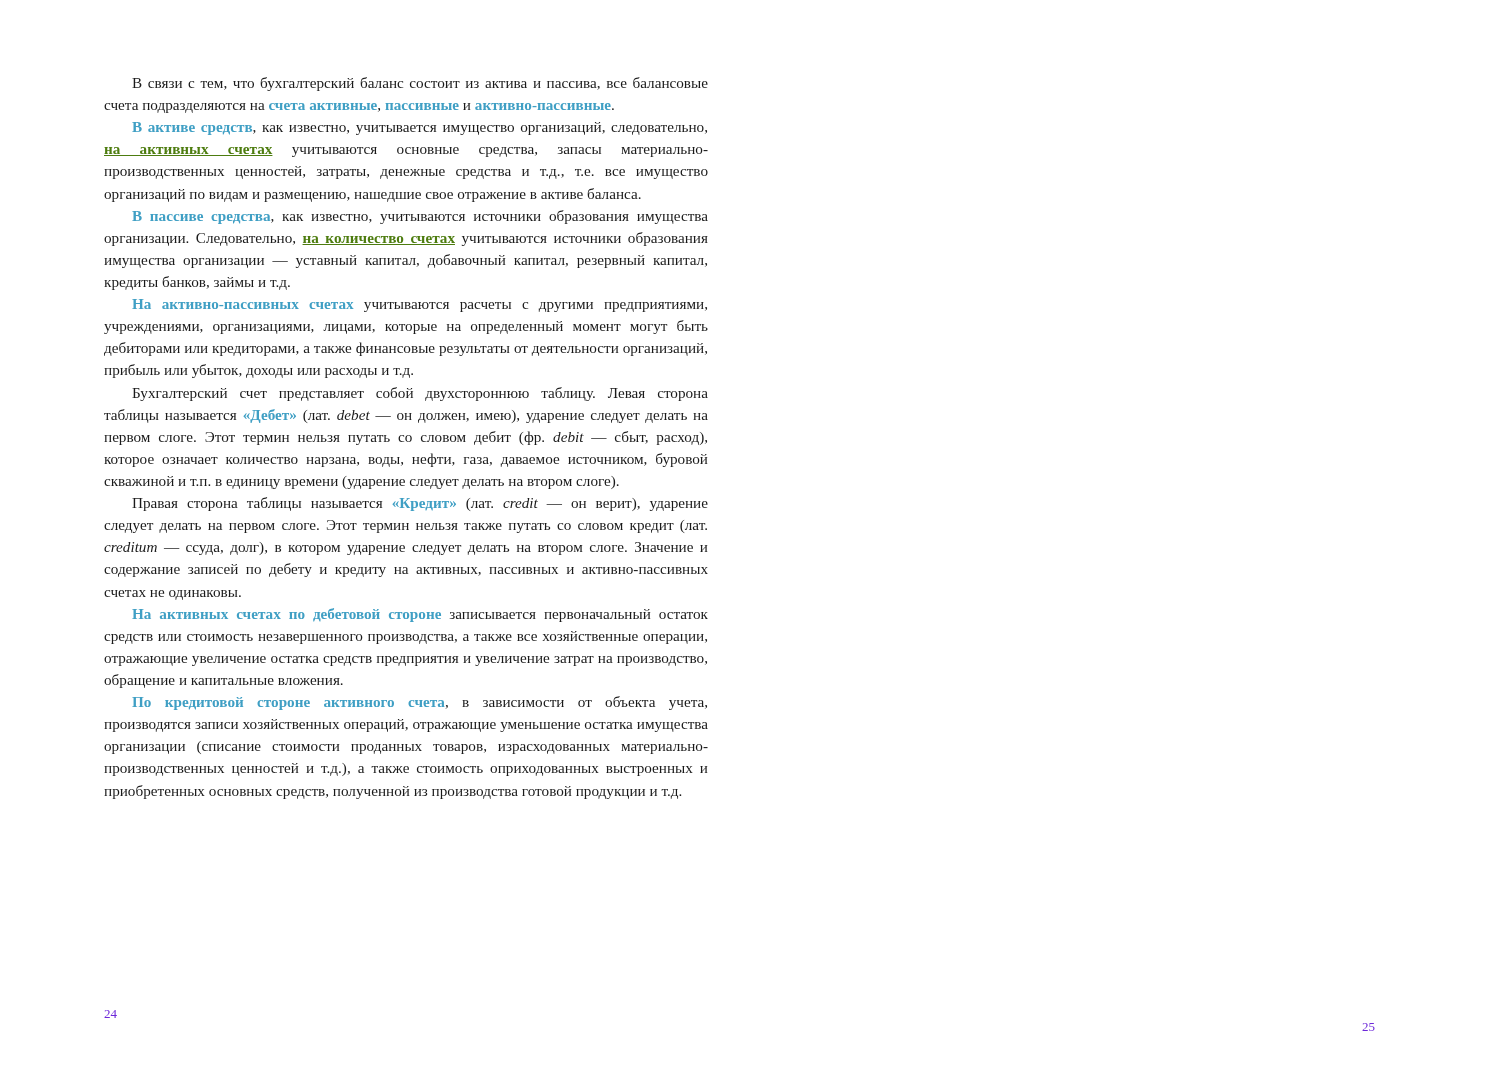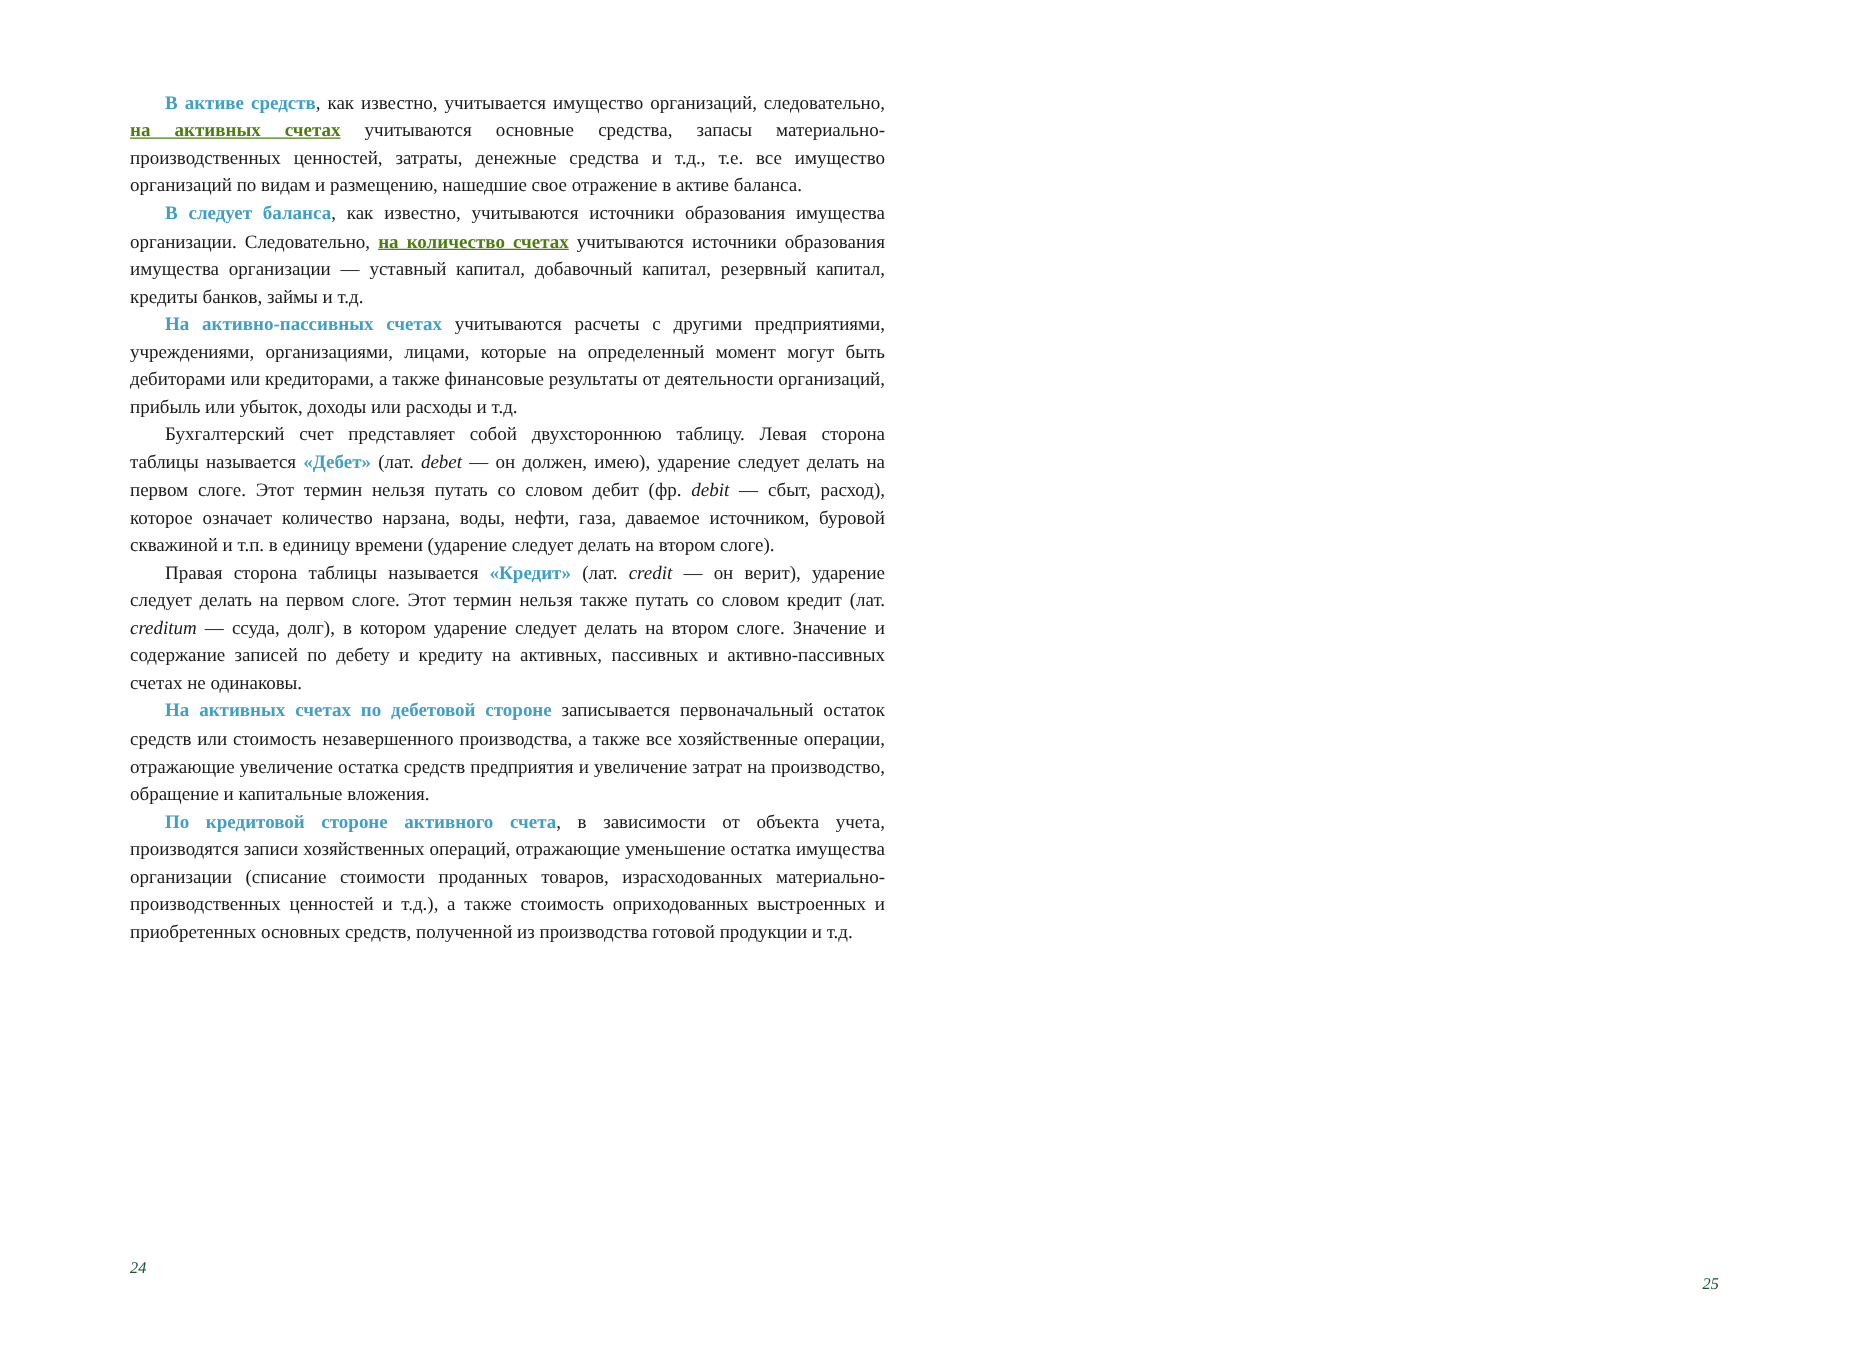--- a/index.html
+++ b/index.html
@@ -34,43 +34,43 @@
   .body-text p {
     margin: 0;
     text-indent: 28px;
   }
   .hl { color: #3f9fc4; font-weight: bold; }
   .hl-u { color: #4d7c0f; font-weight: bold; text-decoration: underline; }
   .it { font-style: italic; }
   .folio {
     position: absolute;
     font-size: 13px;
-    color: #14532d;
+    color: #6d28d9;
     font-family: "Liberation Serif", serif;
-    font-style: italic;
   }
   .folio-left { left: 104px; top: 1006px; }
   .folio-right { left: 1362px; top: 1006px; }
 
   
   .right-page {
     position: absolute;
     left: 744px; top: 13px;
     width: 743px; height: 1080px;
   }
 </style>
 </head>
 <body>
 
 <div class="page">
 
   <div class="left-page">
     <div class="body-text">
+      <p>В связи с тем, что бухгалтерский баланс состоит из актива и пассива, все балансовые счета подразделяются на <span class="hl">счета активные</span>, <span class="hl">пассивные</span> и <span class="hl">активно-пассивные</span>.</p>
       <p><span class="hl">В активе средств</span>, как известно, учитывается имущество организаций, следовательно, <span class="hl-u">на активных счетах</span> учитываются основные средства, запасы материально-производственных ценностей, затраты, денежные средства и т.д., т.е. все имущество организаций по видам и размещению, нашедшие свое отражение в активе баланса.</p>
-      <p><span class="hl">В следует баланса</span>, как известно, учитываются источники образования имущества организации. Следовательно, <span class="hl-u">на количество счетах</span> учитываются источники образования имущества организации — уставный капитал, добавочный капитал, резервный капитал, кредиты банков, займы и т.д.</p>
+      <p><span class="hl">В пассиве средства</span>, как известно, учитываются источники образования имущества организации. Следовательно, <span class="hl-u">на количество счетах</span> учитываются источники образования имущества организации — уставный капитал, добавочный капитал, резервный капитал, кредиты банков, займы и т.д.</p>
       <p><span class="hl">На активно-пассивных счетах</span> учитываются расчеты с другими предприятиями, учреждениями, организациями, лицами, которые на определенный момент могут быть дебиторами или кредиторами, а также финансовые результаты от деятельности организаций, прибыль или убыток, доходы или расходы и т.д.</p>
       <p>Бухгалтерский счет представляет собой двухстороннюю таблицу. Левая сторона таблицы называется <span class="hl">«Дебет»</span> (лат. <span class="it">debet</span> — он должен, имею), ударение следует делать на первом слоге. Этот термин нельзя путать со словом дебит (фр. <span class="it">debit</span> — сбыт, расход), которое означает количество нарзана, воды, нефти, газа, даваемое источником, буровой скважиной и т.п. в единицу времени (ударение следует делать на втором слоге).</p>
       <p>Правая сторона таблицы называется <span class="hl">«Кредит»</span> (лат. <span class="it">credit</span> — он верит), ударение следует делать на первом слоге. Этот термин нельзя также путать со словом кредит (лат. <span class="it">creditum</span> — ссуда, долг), в котором ударение следует делать на втором слоге. Значение и содержание записей по дебету и кредиту на активных, пассивных и активно-пассивных счетах не одинаковы.</p>
       <p><span class="hl">На активных счетах по дебетовой стороне</span> записывается первоначальный остаток средств или стоимость незавершенного производства, а также все хозяйственные операции, отражающие увеличение остатка средств предприятия и увеличение затрат на производство, обращение и капитальные вложения.</p>
       <p><span class="hl">По кредитовой стороне активного счета</span>, в зависимости от объекта учета, производятся записи хозяйственных операций, отражающие уменьшение остатка имущества организации (списание стоимости проданных товаров, израсходованных материально-производственных ценностей и т.д.), а также стоимость оприходованных выстроенных и приобретенных основных средств, полученной из производства готовой продукции и т.д.</p>
     </div>
     <div class="folio folio-left">24</div>
   </div>
 
   <div class="right-page">

